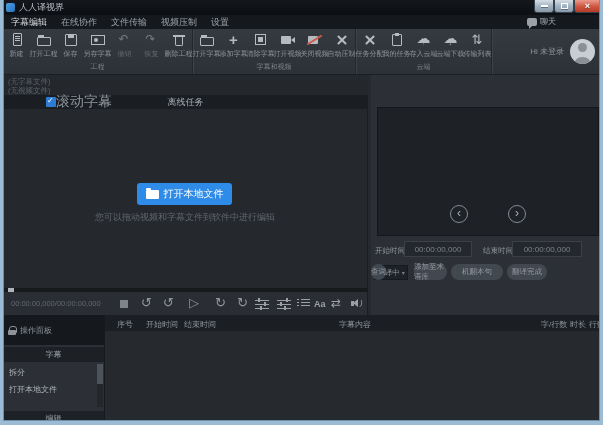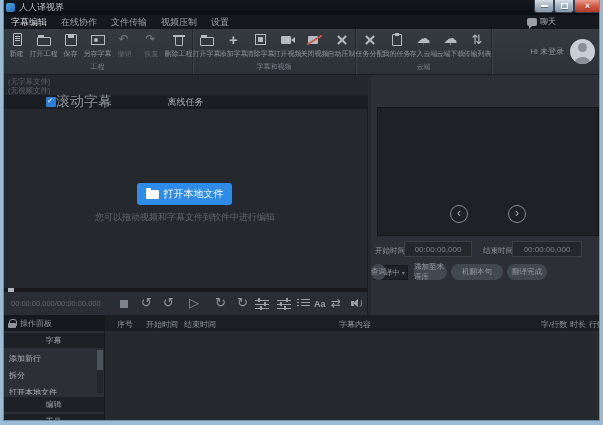--- a/index.html
+++ b/index.html
@@ -138,21 +138,21 @@
   .pi-list::after{content:"";position:absolute;left:0;top:1px;width:2px;height:1px;background:#9aa0a6;box-shadow:0 3px 0 #9aa0a6,0 6px 0 #9aa0a6;}
   .pi-font{left:311px;font-size:9px;font-weight:bold;color:#9aa0a6;top:7px;}
   .pi-swap{left:328px;font-size:12px;color:#9aa0a6;top:4px;}
   .pi-volume{left:347px;width:14px;height:11px;}
   .pi-volume::before{content:"";position:absolute;left:1px;top:3px;width:3px;height:5px;background:#9aa0a6;}
   .pi-volume::after{content:"";position:absolute;left:3px;top:1px;border-top:4px solid transparent;border-bottom:4px solid transparent;border-right:5px solid #9aa0a6;}
   .pi-volume .wv{position:absolute;left:10px;top:0;font-size:8px;color:#9aa0a6;}
 
   
   .opspanel{position:absolute;left:0;top:315px;width:102px;height:106px;background:#2c3036;border-right:1px solid #17191d;}
-  .ops-header{height:16px;background:#15181c;display:flex;align-items:center;gap:4px;padding-left:5px;}
+  .ops-header{height:30px;background:#15181c;display:flex;align-items:center;gap:4px;padding-left:5px;}
   .lock{position:relative;width:8px;height:9px;}
   .lock::before{content:"";position:absolute;left:1px;top:0;width:6px;height:5px;border:1px solid #8e949a;border-radius:3px 3px 0 0;}
   .lock::after{content:"";position:absolute;left:0;top:4px;width:8px;height:5px;background:#8e949a;border-radius:1px;}
   .ops-header-lbl{font-size:8px;color:#8e949a;}
   .ops-bar{height:15px;background:#1d2126;margin-top:2px;display:flex;align-items:center;justify-content:center;font-size:8px;color:#9aa0a6;cursor:pointer;}
   .ops-list{position:relative;height:47px;background:#2c3036;overflow:hidden;padding-top:2px;}
   .ops-item{font-size:8px;color:#aeb3b9;padding:3px 0 3px 6px;cursor:pointer;white-space:nowrap;}
   .ops-scroll{position:absolute;right:1px;top:2px;width:6px;height:43px;background:#23272b;}
   .ops-thumb{position:absolute;right:0;top:0;width:6px;height:20px;background:#4d535a;cursor:pointer;}
 
@@ -372,21 +372,20 @@
   </div>
 
   <div class="opspanel">
     <div class="ops-header">
       <span class="lock"></span>
       <span class="ops-header-lbl">操作面板</span>
     </div>
     <div>
         <div class="ops-bar">字幕</div>
         <div class="ops-list">
-          <div class="ops-item">添加新行</div>
           <div class="ops-item">拆分</div>
           <div class="ops-item">打开本地文件</div>
           <div class="ops-scroll">
             <div class="ops-thumb"></div>
           </div>
         </div>
         <div class="ops-bar">编辑</div>
         <div class="ops-bar">工具</div>
       </div>
   </div>

